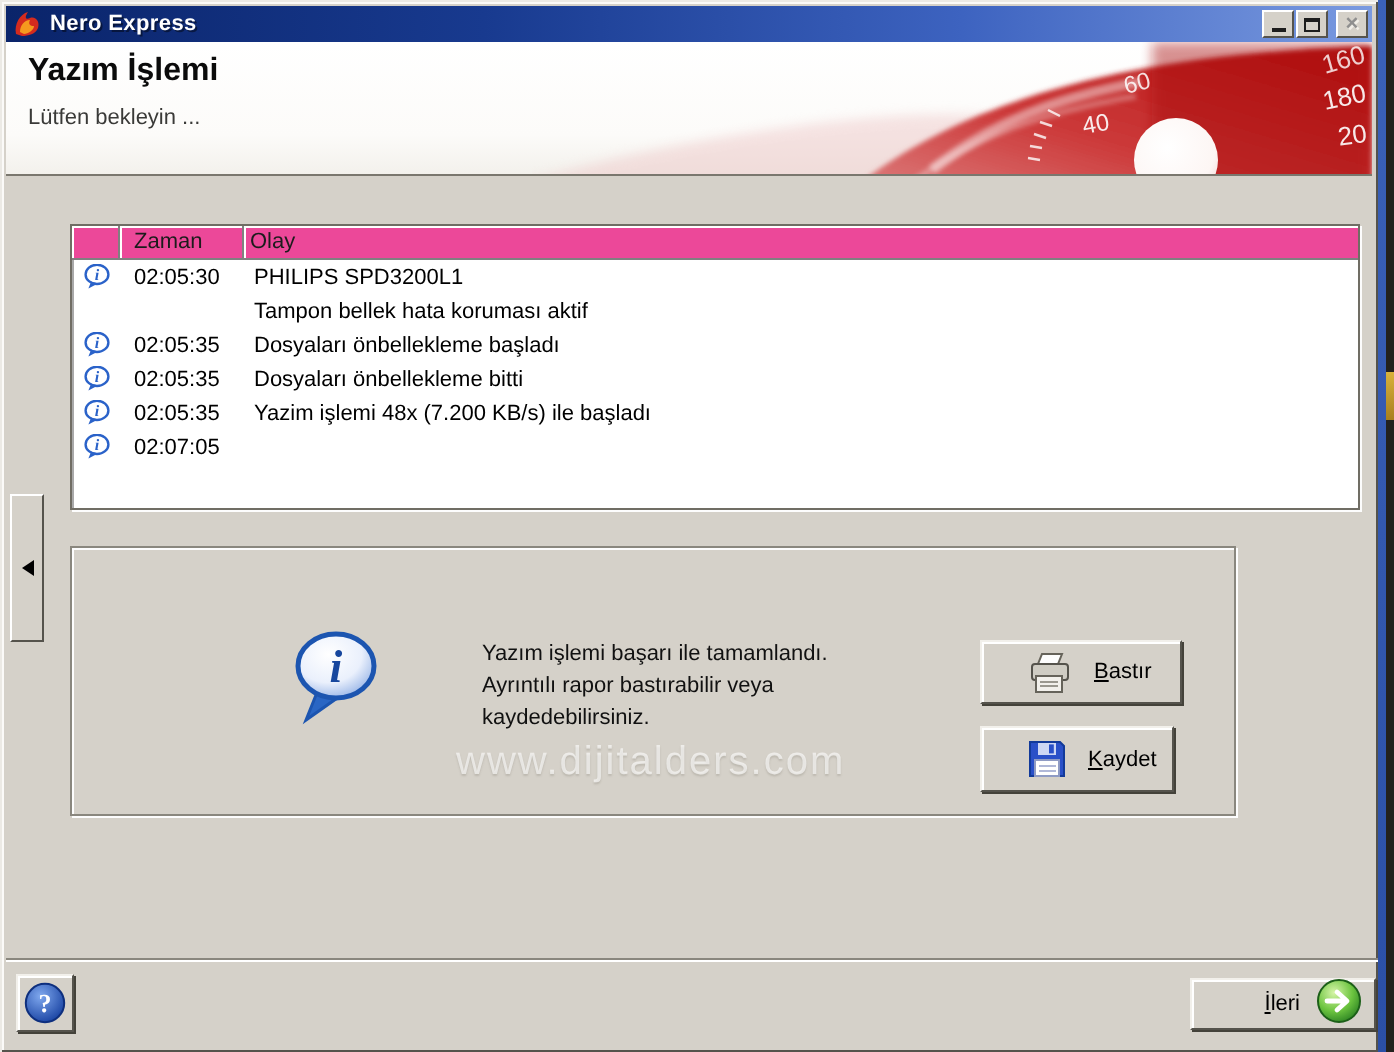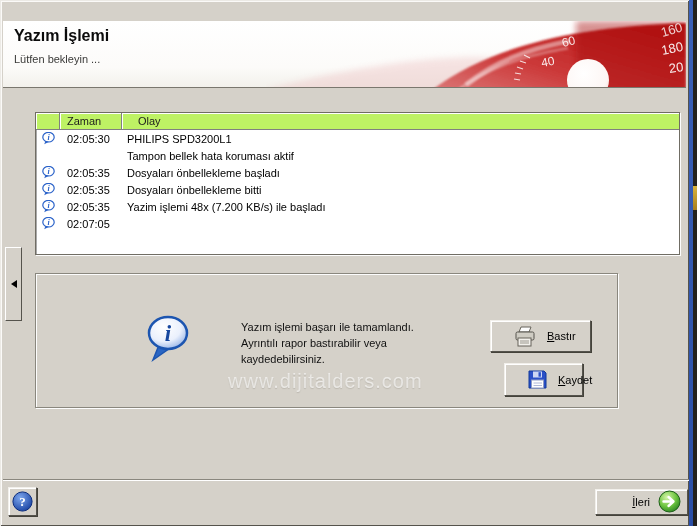--- a/index.html
+++ b/index.html
@@ -59,29 +59,29 @@
   .status-text { position:absolute; left:11px; top:32px; font-size:11px; color:#3a3a38; }
 
   
   .log {
     position:absolute; left:35px; top:112px; width:645px; height:143px;
     background:#fff;
     border:1px solid #706d64;
     box-shadow: inset 1px 1px 0 rgba(64,64,64,.45), 1px 1px 0 #fdfdfd;
     overflow:hidden;
   }
-  .log-header { display:flex; height:17px; background:#bef264; }
+  .log-header { display:flex; height:17px; background:#ec4899; }
   .hcell {
     border-right:1px solid #808080; border-bottom:1px solid #808080;
     box-shadow: inset 1px 1px 0 #ffffff;
     font-size:11px; color:#1c1c1c; display:flex; align-items:center;
   }
   .hc-icon { width:24px; }
   .hc-time { width:62px; padding-left:7px; }
-  .hc-event { flex:1; padding-left:16px; border-right:none; }
+  .hc-event { flex:1; padding-left:3px; border-right:none; }
   .log-row { display:flex; height:17px; align-items:center; }
   .log-row:first-of-type { margin-top:2px; }
   .c-icon { width:24px; display:flex; justify-content:center; align-items:center; }
   .c-time { width:62px; padding-left:7px; color:#000; }
   .c-event { flex:1; padding-left:5px; color:#000; white-space:nowrap; }
 
   
   .side-tab {
     position:absolute; left:5px; top:247px; width:17px; height:74px;
     background:#d5d1c9; border:1px solid;
@@ -101,21 +101,21 @@
   .msg { position:absolute; left:205px; top:45px; line-height:16px; font-size:11px; color:#111; }
 
   .btn3d {
     position:absolute; background:#d5d1c9;
     border:1px solid; border-color:#f2f0eb #55534c #55534c #f2f0eb;
     box-shadow: 1px 1px 0 #44423a, inset 1px 1px 0 #ffffff;
     display:flex; align-items:center; cursor:pointer;
     font-family:"Liberation Sans", sans-serif; font-size:11px; color:#000; padding:12px;
   }
   .btn-print { left:454px; top:46px; width:101px; height:32px; }
-  .btn-save  { left:468px; top:89px; width:79px; height:33px; }
+  .btn-save  { left:454px; top:89px; width:97px; height:33px; }
   .btn-ico { margin-left:10px; width:24px; display:flex; justify-content:center; }
   .btn-lbl { margin-left:10px; }
   .btn-lbl u, .next-lbl u { text-decoration:underline; }
 
   
   .watermark {
     position:absolute; left:228px; top:370px;
     font-size:20px; font-weight:normal; letter-spacing:1px;
     color:rgba(255,255,255,.62); text-shadow:0 1px 1px rgba(120,115,105,.25);
     pointer-events:none;
@@ -128,20 +128,38 @@
   .btn-next { left:595px; top:489px; width:93px; height:14px; justify-content:flex-end; padding-right:6px; }
   .next-lbl { margin-right:8px; }
   .help-circle { width:21px; height:21px; }
 </style>
 </head>
 <body>
 
 <div class="screen">
   <div class="window">
 
+    <div class="titlebar">
+      <span class="app-icon">
+        <svg width="15" height="14" viewBox="0 0 15 14">
+          <path d="M2 12 C1 7 4 2 8 1 C6 4 7 5 9 4 C12 3 14 6 13 9 C12 12 8 13 5 13 Z" fill="#d42b1e"></path>
+          <path d="M4 11 C4 8 6 5 9 5 C8 7 9 8 11 8 C11 10 8 12 6 12 Z" fill="#f59a1e"></path>
+        </svg>
+      </span>
+      <span class="title-text">Nero Express</span>
+      <button class="winbtn min">
+          <span class="glyph-min"></span>
+        </button>
+      <button class="winbtn max">
+          <span class="glyph-max"></span>
+        </button>
+      <button class="winbtn cls">
+          <span class="glyph-close">×</span>
+        </button>
+    </div>
 
     <div class="banner">
       <svg class="banner-art" viewBox="0 0 420 67" preserveAspectRatio="none">
         <defs>
           <linearGradient id="redGrad" x1="0" y1="1" x2="1" y2="0">
             <stop offset="0%" stop-color="#e08a8a"></stop>
             <stop offset="45%" stop-color="#cc3a3a"></stop>
             <stop offset="100%" stop-color="#b40e0e"></stop>
           </linearGradient>
           <radialGradient id="ballGrad" cx="40%" cy="35%" r="75%">

